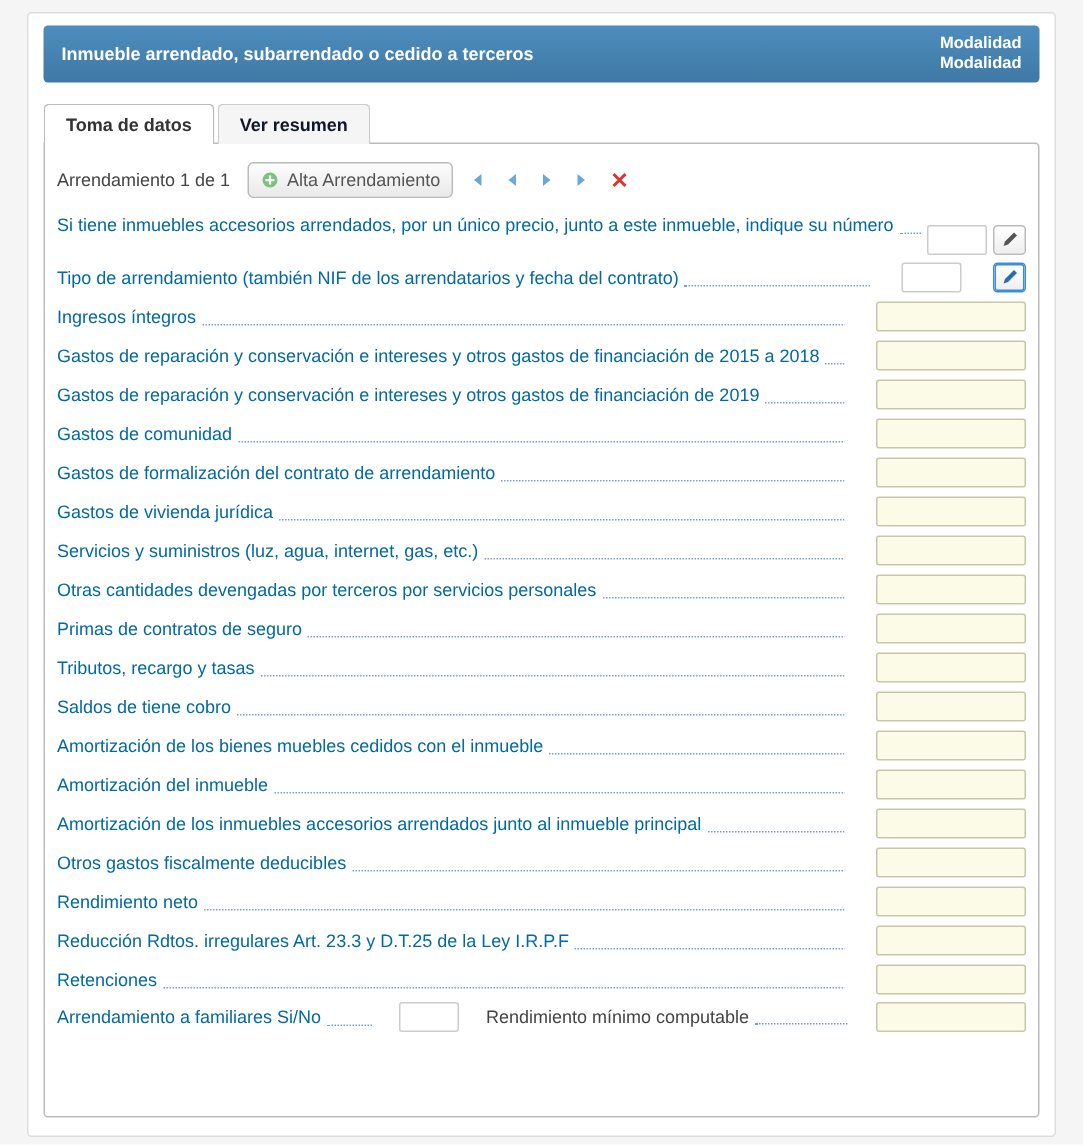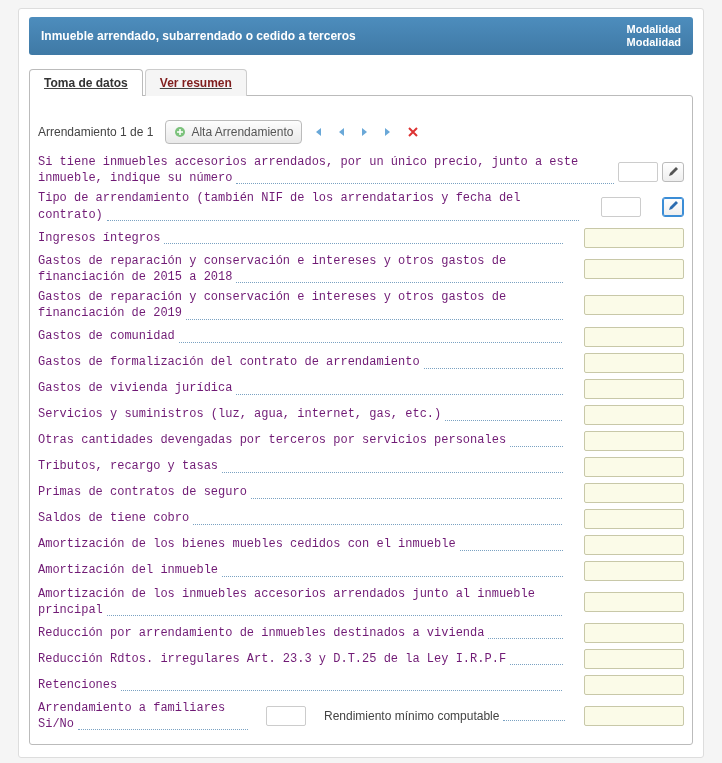--- a/index.html
+++ b/index.html
@@ -32,41 +32,40 @@
       min-height: 38px;
     }
     .header-title { font-weight: bold; font-size: 12px; }
     .header-right { text-align: center; font-weight: bold; font-size: 11px; line-height: 1.15; }
     .tabs {
       display: flex;
       gap: 2px;
       margin-bottom: -1px;
       position: relative;
       z-index: 2;
-      text-decoration: underline;
     }
     .tab {
       border: 1px solid #ccc;
       border-bottom: none;
       background: #f5f5f5;
       padding: 6px 14px;
       border-radius: 4px 4px 0 0;
       cursor: pointer;
-      color: #7f1d1d;
+      color: #0f172a;
       font-weight: bold;
     }
     .tab.active {
       background: #fff;
       border-color: #bbb;
       color: #333;
     }
     .panel {
       border: 1px solid #bbb;
       border-radius: 0 3px 3px 3px;
-      padding: 24px 8px 10px 8px;
+      padding: 12px 8px 10px 8px;
       background: #fff;
       height: 650px;
       overflow: hidden;
     }
     .toolbar-row {
       display: flex;
       align-items: center;
       gap: 6px;
       margin-bottom: 10px;
       flex-wrap: wrap;
@@ -94,25 +93,24 @@
     .row {
       display: flex;
       align-items: center;
       gap: 21px;
       margin-bottom: 4px;
       min-height: 22px;
     }
     .label-dotted {
       flex: 1;
       position: relative;
-      color: #701a75;
+      color: #0369a1;
       overflow: hidden;
       white-space: normal;
       line-height: 1.35;
-      font-family: Liberation Mono, monospace;
     }
     .label-dotted::after {
       content: "";
       position: absolute;
       bottom: 2px;
       width: 100%;
       margin-left: 4px;
       border-bottom: 1px dotted #7aa2c2;
     }
     .field {
@@ -267,45 +265,49 @@
     </div>
     <div class="row">
       <div class="label-dotted">Servicios y suministros (luz, agua, internet, gas, etc.)</div>
       <input class="field" value="" style="">
     </div>
     <div class="row">
       <div class="label-dotted">Otras cantidades devengadas por terceros por servicios personales</div>
       <input class="field" value="" style="">
     </div>
     <div class="row">
+      <div class="label-dotted">Primas de contratos de seguro</div>
+      <input class="field" value="" style="">
+    </div>
+    <div class="row">
       <div class="label-dotted">Tributos, recargo y tasas</div>
       <input class="field" value="" style="">
     </div>
     <div class="row">
-      <div class="label-dotted">Primas de contratos de seguro</div>
-      <input class="field" value="" style="">
-    </div>
-    <div class="row">
       <div class="label-dotted">Saldos de tiene cobro</div>
       <input class="field" value="" style="">
     </div>
     <div class="row">
       <div class="label-dotted">Amortización de los bienes muebles cedidos con el inmueble</div>
       <input class="field" value="" style="">
     </div>
     <div class="row">
       <div class="label-dotted">Amortización del inmueble</div>
       <input class="field" value="" style="">
     </div>
     <div class="row">
       <div class="label-dotted">Amortización de los inmuebles accesorios arrendados junto al inmueble principal</div>
       <input class="field" value="" style="">
     </div>
     <div class="row">
-      <div class="label-dotted">Reducción por arrendamiento de inmuebles destinados a vivienda</div>
+      <div class="label-dotted">Otros gastos fiscalmente deducibles</div>
+      <input class="field" value="" style="">
+    </div>
+    <div class="row">
+      <div class="label-dotted">Rendimiento neto</div>
       <input class="field" value="" style="">
     </div>
     <div class="row">
       <div class="label-dotted">Reducción Rdtos. irregulares Art. 23.3 y D.T.25 de la Ley I.R.P.F</div>
       <input class="field" value="" style="">
     </div>
     <div class="row">
       <div class="label-dotted">Retenciones</div>
       <input class="field" value="" style="">
     </div>

